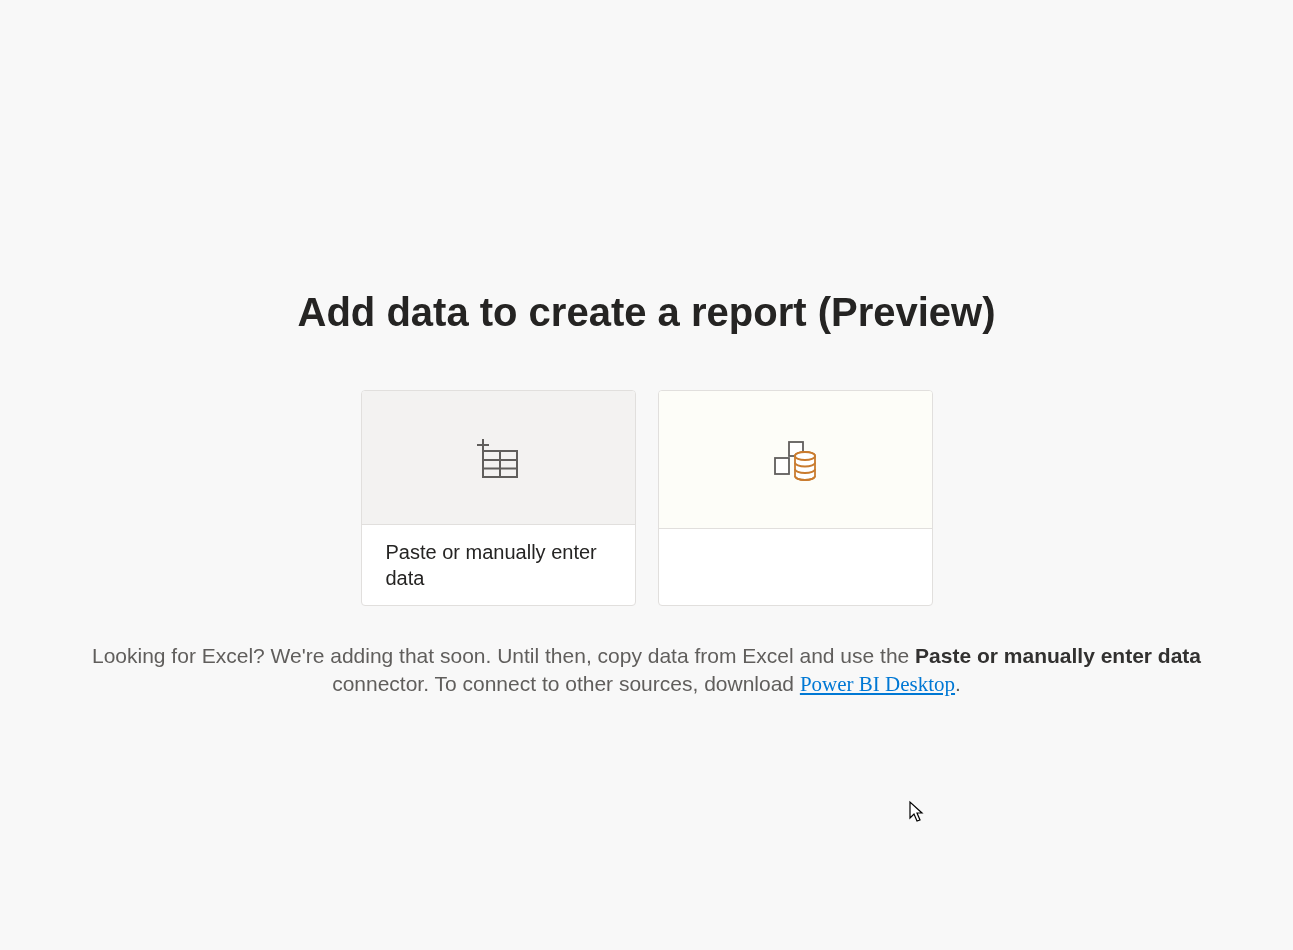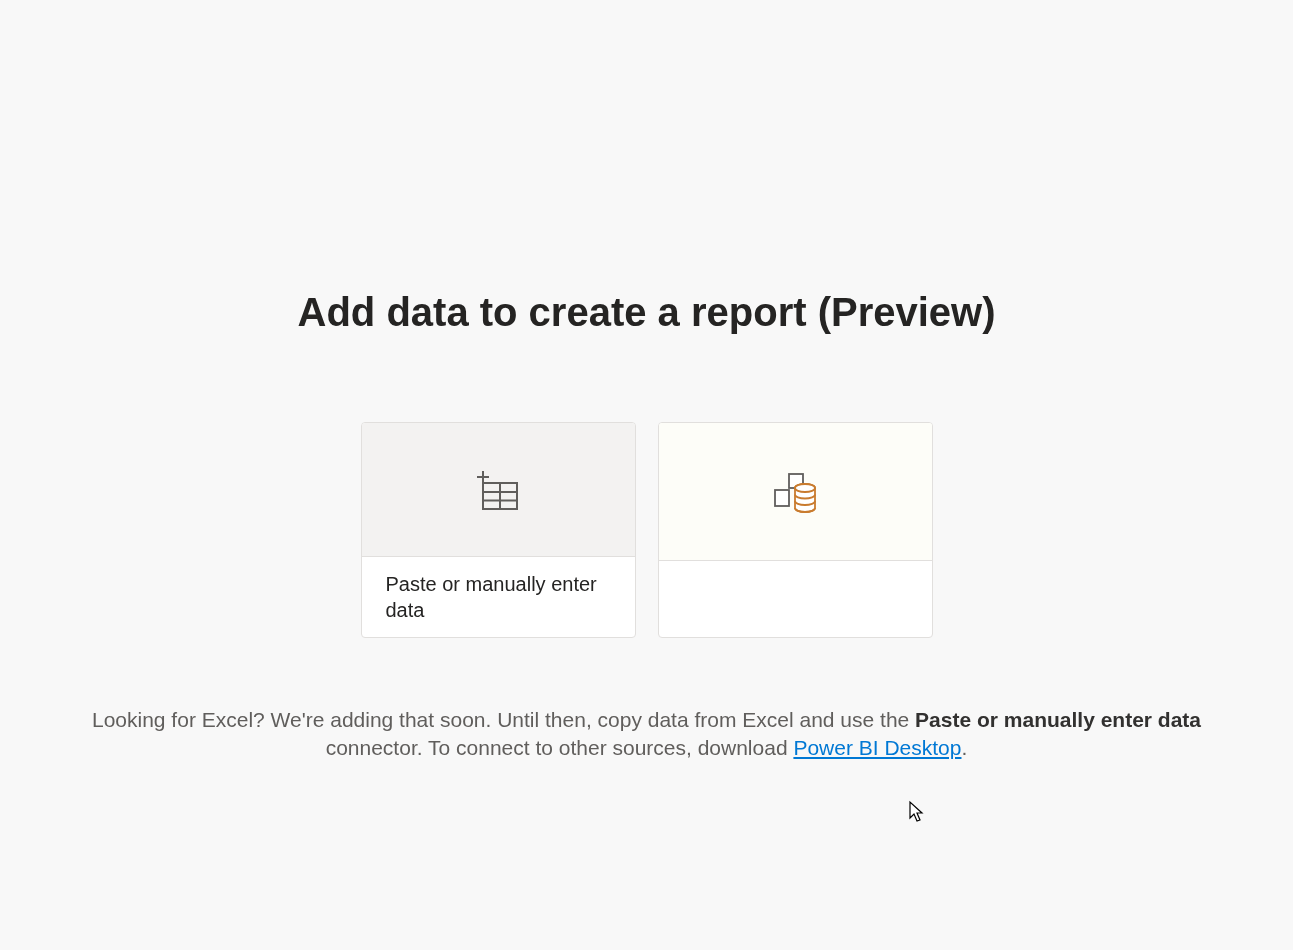--- a/index.html
+++ b/index.html
@@ -17,21 +17,20 @@
       align-items: center;
       overflow: hidden;
       position: relative;
     }
     .content-wrapper {
       width: 100%;
       display: flex;
       flex-direction: column;
       align-items: center;
       margin-top: 290px;
-      gap: 32px;
     }
     .page-title {
       font-size: 40px;
       font-weight: 600;
       color: #252423;
       margin-bottom: 55px;
       text-align: center;
     }
     .cards-row {
       display: flex;
@@ -80,20 +79,21 @@
       line-height: 1.35;
       padding: 0 20px;
     }
     .helper-text .bold-segment {
       font-weight: 700;
       color: #323130;
     }
     .helper-text a {
       color: #0078d4;
       text-decoration: underline;
+      font-family: Liberation Serif, serif;
     }
     svg {
       display: block;
     }
     .cursor {
       position: absolute;
       left: 908px;
       top: 800px;
       pointer-events: none;
     }

